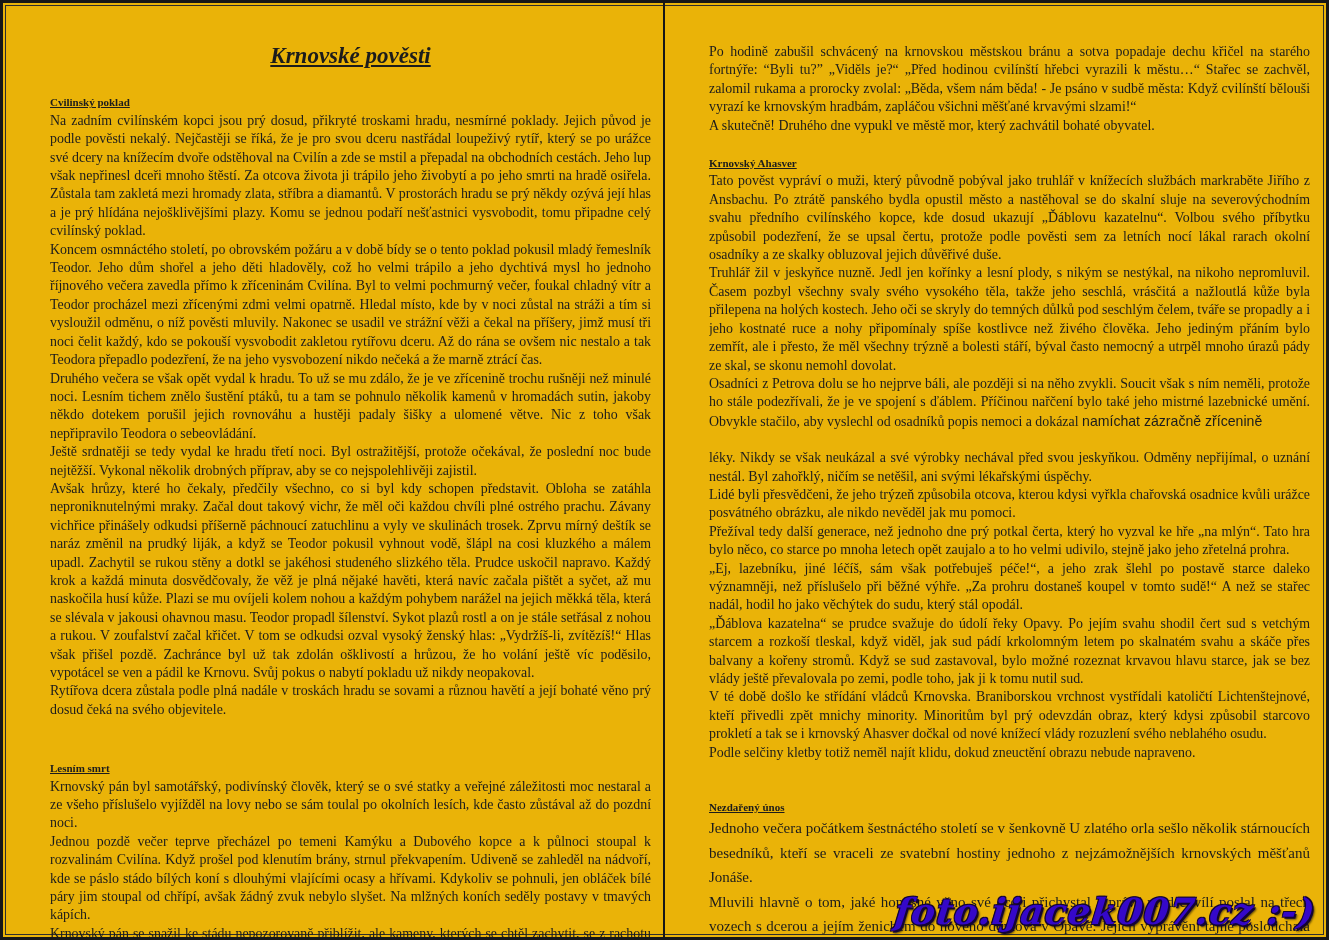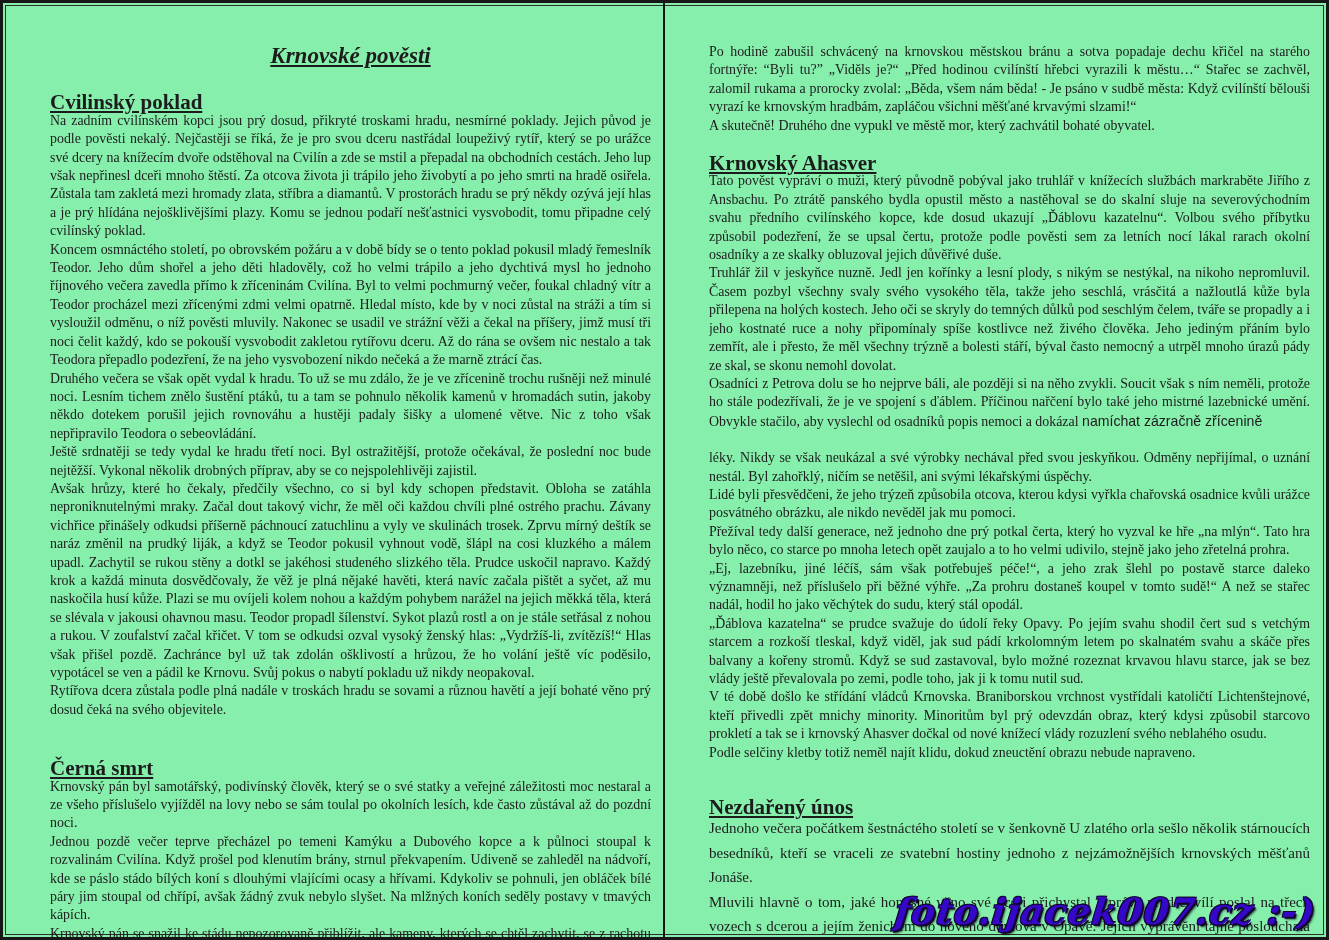--- a/index.html
+++ b/index.html
@@ -1,34 +1,34 @@
 <!DOCTYPE html>
 <html><head>
 <meta charset="utf-8">
 <style>
   html,body{margin:0;padding:0;background:#777;}
   .page{
     position:relative;width:1329px;height:940px;box-sizing:border-box;
-    background:#86efac;border:3px solid #171717;overflow:hidden;
+    background:#eab308;border:3px solid #171717;overflow:hidden;
     font-family:"Liberation Serif",serif;color:#1c1c1c;
   }
   .inner-frame{position:absolute;inset:2px;border:1px solid #2e2e2e;pointer-events:none;}
   .divider{position:absolute;left:660px;top:0;bottom:0;width:2px;background:#171717;}
   .col{
     position:absolute;top:0;bottom:0;overflow:hidden;
     text-align:justify;font-size:13.9px;line-height:18.4px;
   }
   .col-left{left:47px;width:601px;padding-top:38px;}
   .col-right{left:706px;width:601px;padding-top:40px;}
   .doc-title{
     font-size:23px;font-weight:bold;font-style:italic;
     text-decoration:underline;text-align:center;margin:6px 0 0 0;
   }
   .section-heading{
-    font-size:21px;font-weight:bold;text-decoration:underline;
+    font-size:11px;font-weight:bold;text-decoration:underline;
     margin:0;text-align:left;
   }
   .para{margin:0;}
   .sans-run{font-family:"Liberation Sans",sans-serif;font-size:14.1px;}
   .loose{line-height:24.5px;font-size:15px;}
   .watermark{
     position:absolute;right:10px;bottom:5px;z-index:5;
     font-family:"DejaVu Serif",serif;font-style:italic;font-weight:700;
     font-size:36px;letter-spacing:1px;transform:skewX(-6deg);
     color:#3508c9;
@@ -46,21 +46,21 @@
       <h1 class="doc-title">Krnovské pověsti</h1>
       <div class="spacer" style="height: 28px;"></div>
       <h2 class="section-heading">Cvilinský poklad</h2>
       <p class="para">Na zadním cvilínském kopci jsou prý dosud, přikryté troskami hradu, nesmírné poklady. Jejich původ je podle pověsti nekalý. Nejčastěji se říká, že je pro svou dceru nastřádal loupeživý rytíř, který se po urážce své dcery na knížecím dvoře odstěhoval na Cvilín a zde se mstil a přepadal na obchodních cestách. Jeho lup však nepřinesl dceři mnoho štěstí. Za otcova života ji trápilo jeho živobytí a po jeho smrti na hradě osiřela. Zůstala tam zakletá mezi hromady zlata, stříbra a diamantů. V prostorách hradu se prý někdy ozývá její hlas a je prý hlídána nejošklivějšími plazy. Komu se jednou podaří nešťastnici vysvobodit, tomu připadne celý cvilínský poklad.</p>
       <p class="para">Koncem osmnáctého století, po obrovském požáru a v době bídy se o tento poklad pokusil mladý řemeslník Teodor. Jeho dům shořel a jeho děti hladověly, což ho velmi trápilo a jeho dychtivá mysl ho jednoho říjnového večera zavedla přímo k zříceninám Cvilína. Byl to velmi pochmurný večer, foukal chladný vítr a Teodor procházel mezi zřícenými zdmi velmi opatrně. Hledal místo, kde by v noci zůstal na stráži a tím si vysloužil odměnu, o níž pověsti mluvily. Nakonec se usadil ve strážní věži a čekal na příšery, jimž musí tři noci čelit každý, kdo se pokouší vysvobodit zakletou rytířovu dceru. Až do rána se ovšem nic nestalo a tak Teodora přepadlo podezření, že na jeho vysvobození nikdo nečeká a že marně ztrácí čas.</p>
       <p class="para">Druhého večera se však opět vydal k hradu. To už se mu zdálo, že je ve zřícenině trochu rušněji než minulé noci. Lesním tichem znělo šustění ptáků, tu a tam se pohnulo několik kamenů v hromadách sutin, jakoby někdo dotekem porušil jejich rovnováhu a hustěji padaly šišky a ulomené větve. Nic z toho však nepřipravilo Teodora o sebeovládání.</p>
       <p class="para">Ještě srdnatěji se tedy vydal ke hradu třetí noci. Byl ostražitější, protože očekával, že poslední noc bude nejtěžší. Vykonal několik drobných příprav, aby se co nejspolehlivěji zajistil.</p>
       <p class="para">Avšak hrůzy, které ho čekaly, předčily všechno, co si byl kdy schopen představit. Obloha se zatáhla neproniknutelnými mraky. Začal dout takový vichr, že měl oči každou chvíli plné ostrého prachu. Závany vichřice přinášely odkudsi příšerně páchnoucí zatuchlinu a vyly ve skulinách trosek. Zprvu mírný deštík se naráz změnil na prudký liják, a když se Teodor pokusil vyhnout vodě, šlápl na cosi kluzkého a málem upadl. Zachytil se rukou stěny a dotkl se jakéhosi studeného slizkého těla. Prudce uskočil napravo. Každý krok a každá minuta dosvědčovaly, že věž je plná nějaké havěti, která navíc začala pištět a syčet, až mu naskočila husí kůže. Plazi se mu ovíjeli kolem nohou a každým pohybem narážel na jejich měkká těla, která se slévala v jakousi ohavnou masu. Teodor propadl šílenství. Sykot plazů rostl a on je stále setřásal z nohou a rukou. V zoufalství začal křičet. V tom se odkudsi ozval vysoký ženský hlas: „Vydržíš-li, zvítězíš!“ Hlas však přišel pozdě. Zachránce byl už tak zdolán ošklivostí a hrůzou, že ho volání ještě víc poděsilo, vypotácel se ven a pádil ke Krnovu. Svůj pokus o nabytí pokladu už nikdy neopakoval.</p>
       <p class="para">Rytířova dcera zůstala podle plná nadále v troskách hradu se sovami a různou havětí a její bohaté věno prý dosud čeká na svého objevitele.</p>
       <div class="spacer" style="height: 40px;"></div>
-      <h2 class="section-heading">Černá smrt</h2>
+      <h2 class="section-heading">Lesním smrt</h2>
       <p class="para">Krnovský pán byl samotářský, podivínský člověk, který se o své statky a veřejné záležitosti moc nestaral a ze všeho příslušelo vyjížděl na lovy nebo se sám toulal po okolních lesích, kde často zůstával až do pozdní noci.</p>
       <p class="para">Jednou pozdě večer teprve přecházel po temeni Kamýku a Dubového kopce a k půlnoci stoupal k rozvalinám Cvilína. Když prošel pod klenutím brány, strnul překvapením. Udiveně se zahleděl na nádvoří, kde se páslo stádo bílých koní s dlouhými vlajícími ocasy a hřívami. Kdykoliv se pohnuli, jen obláček bílé páry jim stoupal od chřípí, avšak žádný zvuk nebylo slyšet. Na mlžných koních seděly postavy v tmavých kápích.</p>
       <p class="para">Krnovský pán se snažil ke stádu nepozorovaně přiblížit, ale kameny, kterých se chtěl zachytit, se z rachotu sesypaly do hradního příkopu. V tom okamžiku bělouši prudce vyrazili, přelétli nádvoří a pádili zběsile směrem ke Krnovu. Krnovský pán zahlédl pod přilbami jezdců lebky kostlivců a zhrozil se svého činu.</p>
     </div>
   <div class="col col-right" id="col-right">
       <p class="para">Po hodině zabušil schvácený na krnovskou městskou bránu a sotva popadaje dechu křičel na starého fortnýře: “Byli tu?” „Viděls je?“ „Před hodinou cvilínští hřebci vyrazili k městu…“ Stařec se zachvěl, zalomil rukama a prorocky zvolal: „Běda, všem nám běda! - Je psáno v sudbě města: Když cvilínští bělouši vyrazí ke krnovským hradbám, zapláčou všichni měšťané krvavými slzami!“</p>
       <p class="para">A skutečně! Druhého dne vypukl ve městě mor, který zachvátil bohaté obyvatel.</p>
       <div class="spacer" style="height: 19px;"></div>
       <h2 class="section-heading">Krnovský Ahasver</h2>
       <p class="para">Tato pověst vypráví o muži, který původně pobýval jako truhlář v knížecích službách markraběte Jiřího z Ansbachu. Po ztrátě panského bydla opustil město a nastěhoval se do skalní sluje na severovýchodním svahu předního cvilínského kopce, kde dosud ukazují „Ďáblovu kazatelnu“. Volbou svého příbytku způsobil podezření, že se upsal čertu, protože podle pověsti sem za letních nocí lákal rarach okolní osadníky a ze skalky obluzoval jejich důvěřivé duše.</p>

